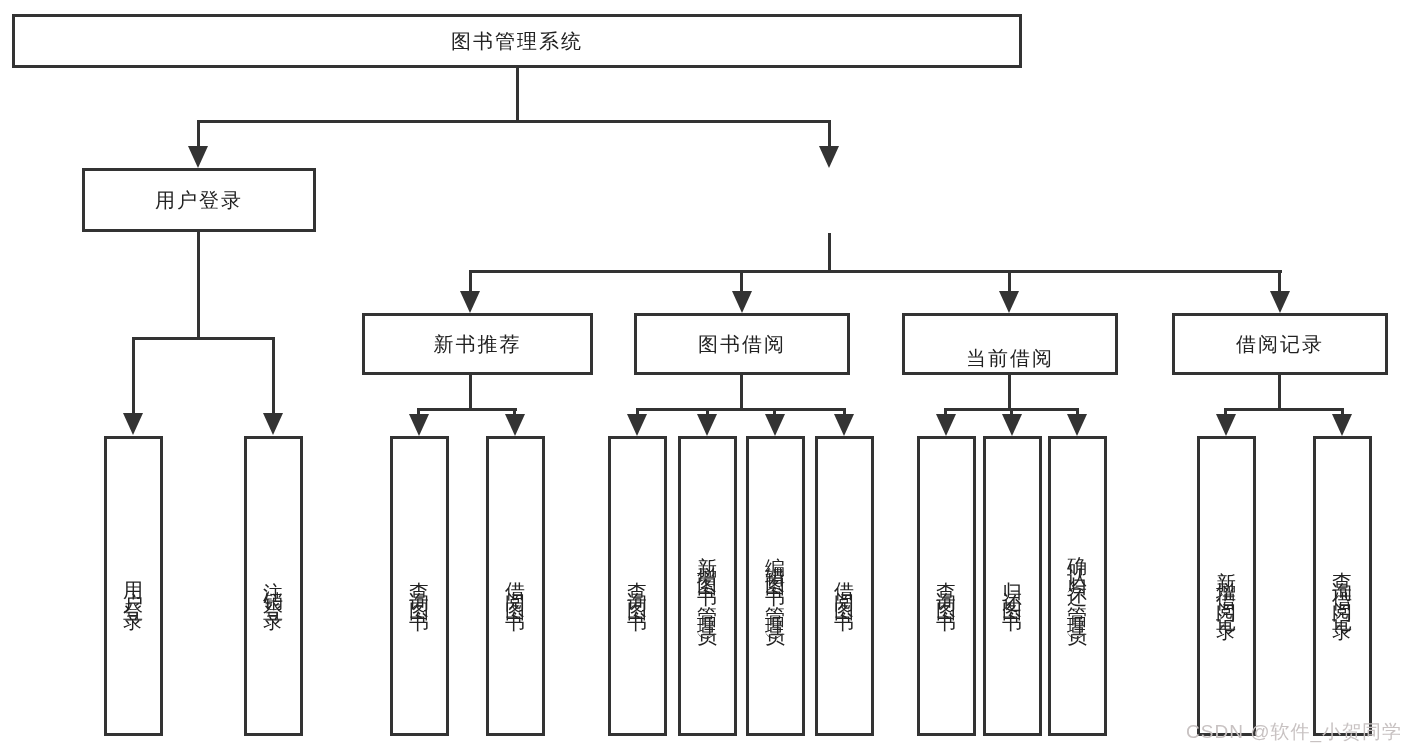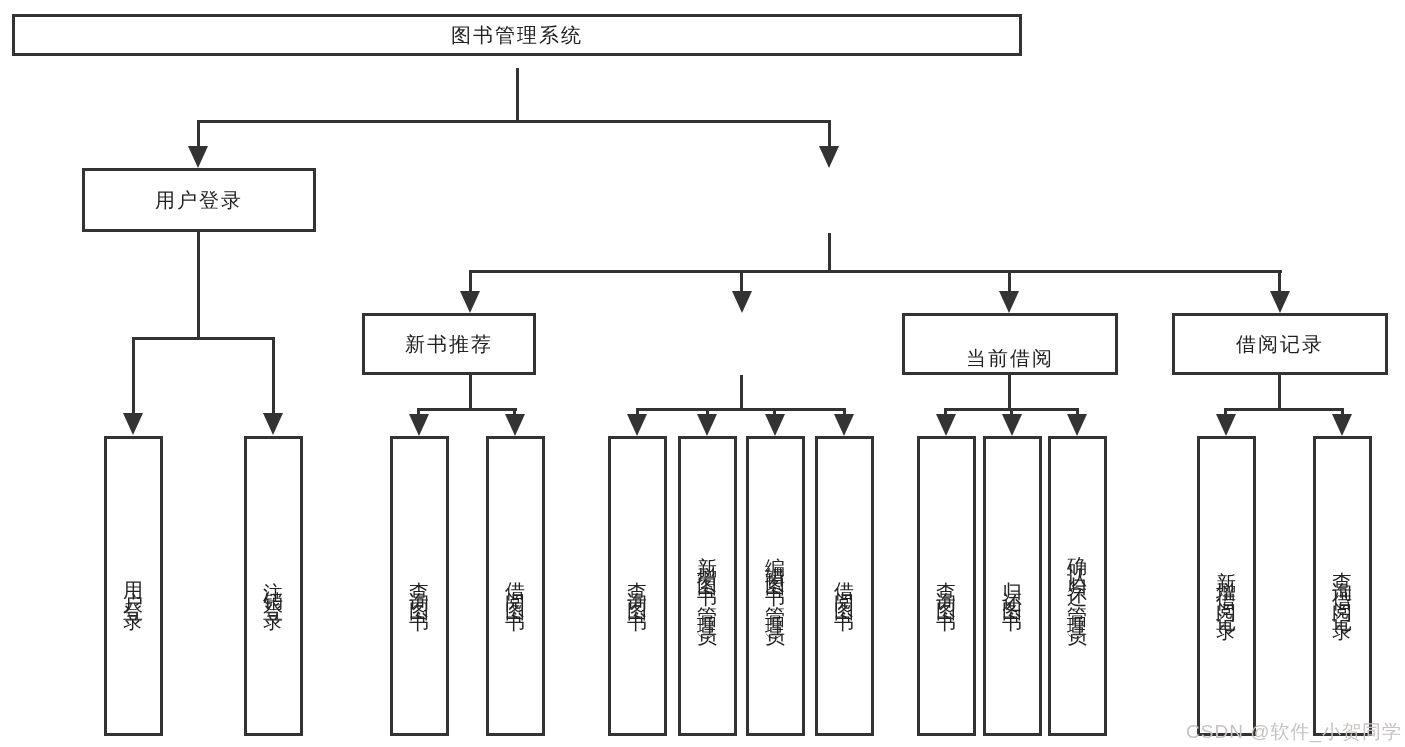--- a/index.html
+++ b/index.html
@@ -24,21 +24,21 @@
     box-sizing: border-box;
     border: 3px solid var(--border);
     background: var(--background);
     display: flex;
     align-items: center;
     justify-content: center;
     font-size: 20px;
     letter-spacing: 2px;
     text-align: center;
   }
-  .root-box  { left: 12px;  top: 14px;  width: 1010px; height: 42px; }
+  .root-box  { left: 12px;  top: 14px;  width: 1010px; height: 54px; }
   .l2        { top: 168px; width: 234px; height: 64px; }
   .l3        { top: 313px; width: 216px; height: 62px; }
   .leaf      { top: 436px; width: 59px;  height: 300px; }
   .leaf .vtext {
     writing-mode: vertical-rl;
     text-orientation: mixed;
     letter-spacing: 10px;
     font-size: 20px;
     line-height: 1;
     white-space: nowrap;
@@ -67,22 +67,25 @@
 <div class="canvas">
 
   <div class="box root-box">
     <span>图书管理系统</span>
   </div>
 
   <div class="box l2" style="left:82px;">
     <span>用户登录</span>
   </div>
 
-  <div class="box l3" style="left:362px; width:174px;">
+  <div class="box l3" style="left:362px; width:231px;">
     <span>新书推荐</span>
+  </div>
+  <div class="box l3" style="left:634px;">
+    <span>图书借阅</span>
   </div>
   <div class="box l3" style="left:902px;align-items:flex-end;">
     <span>当前借阅</span>
   </div>
   <div class="box l3" style="left:1172px;">
     <span>借阅记录</span>
   </div>
 
   <div class="box leaf" style="left:104px;">
     <span class="vtext">用户登录</span>

